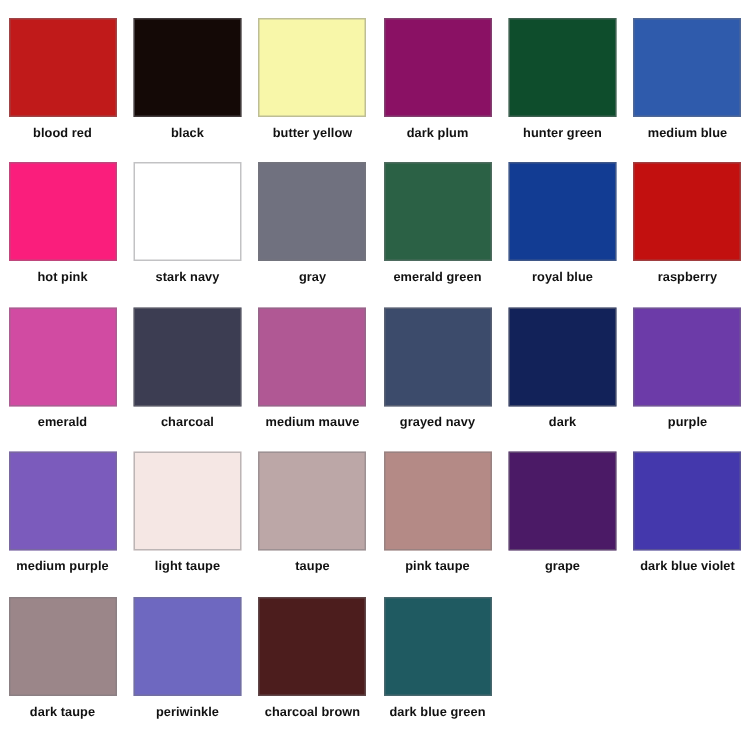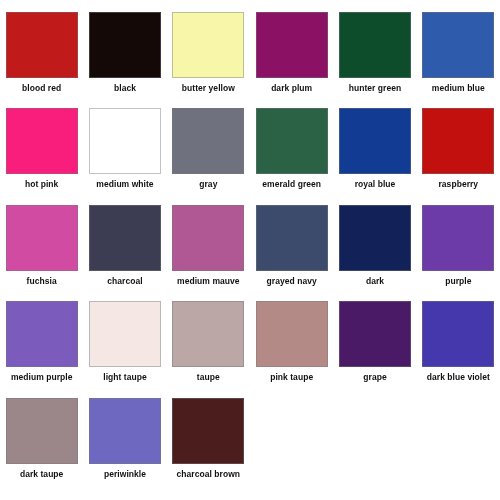--- a/index.html
+++ b/index.html
@@ -76,41 +76,41 @@
     <div class="swatch-cell">
       <div class="swatch-chip" title="medium blue" style="background-color: rgb(47, 91, 172);"></div>
       <div class="swatch-label">medium blue</div>
     </div>
     <div class="swatch-cell">
       <div class="swatch-chip" title="hot pink" style="background-color: rgb(250, 30, 124);"></div>
       <div class="swatch-label">hot pink</div>
     </div>
     <div class="swatch-cell">
       <div class="swatch-chip" title="stark white" style="background-color: rgb(255, 255, 255);"></div>
-      <div class="swatch-label">medium white</div>
+      <div class="swatch-label">stark navy</div>
     </div>
     <div class="swatch-cell">
       <div class="swatch-chip" title="gray" style="background-color: rgb(112, 113, 127);"></div>
       <div class="swatch-label">gray</div>
     </div>
     <div class="swatch-cell">
       <div class="swatch-chip" title="emerald green" style="background-color: rgb(43, 97, 69);"></div>
       <div class="swatch-label">emerald green</div>
     </div>
     <div class="swatch-cell">
       <div class="swatch-chip" title="royal blue" style="background-color: rgb(18, 60, 147);"></div>
       <div class="swatch-label">royal blue</div>
     </div>
     <div class="swatch-cell">
       <div class="swatch-chip" title="raspberry" style="background-color: rgb(194, 16, 15);"></div>
       <div class="swatch-label">raspberry</div>
     </div>
     <div class="swatch-cell">
       <div class="swatch-chip" title="fuchsia" style="background-color: rgb(209, 75, 162);"></div>
-      <div class="swatch-label">fuchsia</div>
+      <div class="swatch-label">emerald</div>
     </div>
     <div class="swatch-cell">
       <div class="swatch-chip" title="charcoal" style="background-color: rgb(60, 61, 82);"></div>
       <div class="swatch-label">charcoal</div>
     </div>
     <div class="swatch-cell">
       <div class="swatch-chip" title="medium mauve" style="background-color: rgb(176, 88, 148);"></div>
       <div class="swatch-label">medium mauve</div>
     </div>
     <div class="swatch-cell">
@@ -154,13 +154,17 @@
       <div class="swatch-label">dark taupe</div>
     </div>
     <div class="swatch-cell">
       <div class="swatch-chip" title="periwinkle" style="background-color: rgb(110, 104, 192);"></div>
       <div class="swatch-label">periwinkle</div>
     </div>
     <div class="swatch-cell">
       <div class="swatch-chip" title="charcoal brown" style="background-color: rgb(76, 29, 29);"></div>
       <div class="swatch-label">charcoal brown</div>
     </div>
+    <div class="swatch-cell">
+      <div class="swatch-chip" title="dark blue green" style="background-color: rgb(31, 90, 97);"></div>
+      <div class="swatch-label">dark blue green</div>
+    </div>
   </div>
 
 </body></html>

